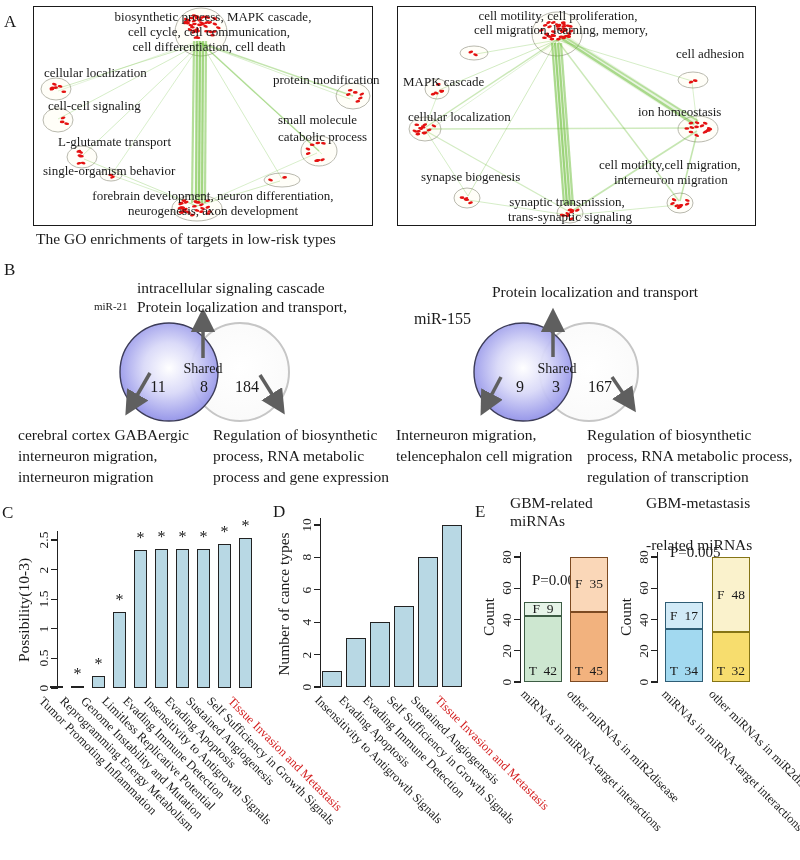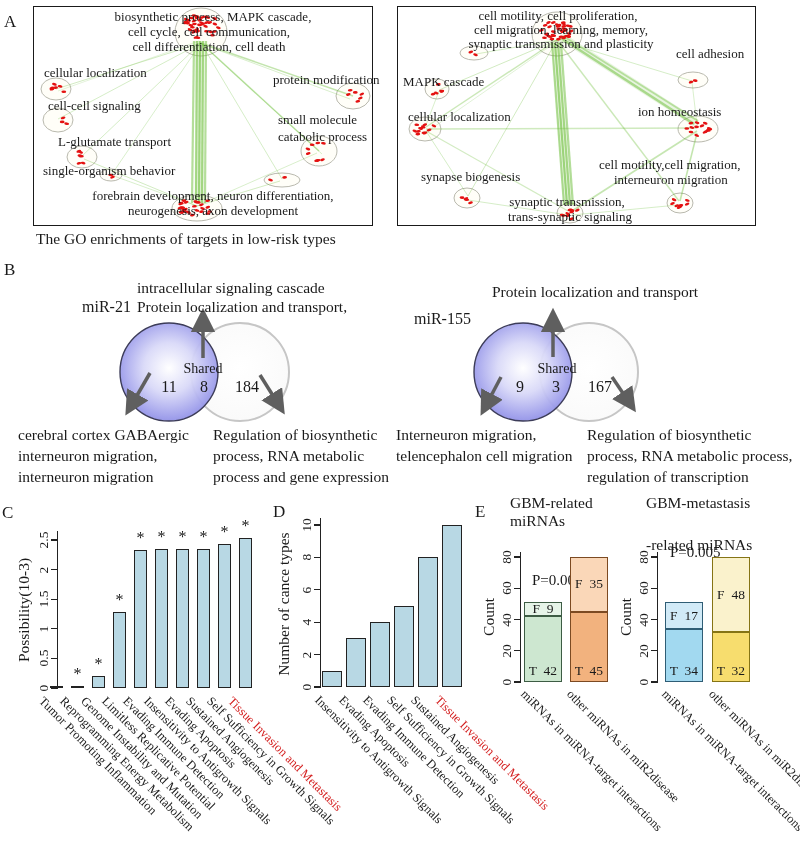--- a/index.html
+++ b/index.html
@@ -300,21 +300,20 @@
         <ellipse cx="282.0" cy="199.7" rx="2.4" ry="1.3" fill="#e41111" transform="rotate(-8 282.0 199.7)"></ellipse>
         <ellipse cx="278.8" cy="198.7" rx="2.4" ry="1.3" fill="#e41111" transform="rotate(-13 278.8 198.7)"></ellipse>
         <ellipse cx="289.1" cy="197.1" rx="2.4" ry="1.3" fill="#e41111" transform="rotate(-25 289.1 197.1)"></ellipse>
         <ellipse cx="276.1" cy="192.7" rx="2.4" ry="1.3" fill="#e41111" transform="rotate(23 276.1 192.7)"></ellipse>
         <ellipse cx="274.5" cy="196.5" rx="2.4" ry="1.3" fill="#e41111" transform="rotate(-22 274.5 196.5)"></ellipse>
         <ellipse cx="289.3" cy="193.4" rx="2.4" ry="1.3" fill="#e41111" transform="rotate(13 289.3 193.4)"></ellipse>
         <ellipse cx="281.0" cy="200.5" rx="2.4" ry="1.3" fill="#e41111" transform="rotate(-20 281.0 200.5)"></ellipse>
       </svg>
     <div class="netlabel ctr" style="left:160px;top:1px">cell motility, cell proliferation,</div>
     <div class="netlabel ctr" style="left:163px;top:15px">cell migration, learning,  memory,</div>
-    <div class="netlabel ctr" style="left:163px;top:29px">synaptic transmission and plasticity</div>
     <div class="netlabel" style="left:278px;top:39px">cell adhesion</div>
     <div class="netlabel" style="left:5px;top:67px">MAPK cascade</div>
     <div class="netlabel" style="left:10px;top:102px">cellular localization</div>
     <div class="netlabel" style="left:240px;top:97px">ion homeostasis</div>
     <div class="netlabel" style="left:23px;top:162px">synapse biogenesis</div>
     <div class="netlabel" style="left:201px;top:150px">cell motility,cell migration,</div>
     <div class="netlabel" style="left:216px;top:165px">interneuron migration</div>
     <div class="netlabel ctr" style="left:169px;top:187px">synaptic transmission,</div>
     <div class="netlabel ctr" style="left:172px;top:202px">trans-synaptic signaling</div>
   </div>
@@ -347,27 +346,27 @@
     <line x1="150" y1="118" x2="128" y2="156" stroke="#5f5f5f" stroke-width="3.5" marker-end="url(#ah)"></line>
     <line x1="260" y1="120" x2="282" y2="155" stroke="#5f5f5f" stroke-width="3.5" marker-end="url(#ah)"></line>
 
     <circle cx="589" cy="117" r="49" fill="url(#grayGrad)" stroke="#c6c6c6" stroke-width="2"></circle>
     <circle cx="523" cy="117" r="49" fill="url(#blueGrad)" fill-opacity="0.95" stroke="#3c3c58" stroke-width="1.4"></circle>
     <line x1="553" y1="102" x2="553" y2="58" stroke="#5f5f5f" stroke-width="3.5" marker-end="url(#ah)"></line>
     <line x1="501" y1="122" x2="483" y2="156" stroke="#5f5f5f" stroke-width="3.5" marker-end="url(#ah)"></line>
     <line x1="612" y1="122" x2="633" y2="153" stroke="#5f5f5f" stroke-width="3.5" marker-end="url(#ah)"></line>
   </svg>
 
-  <div class="btext" style="left:82px;top:296px;font-size:16px">miR-21</div>
+  <div class="btext" style="left:94px;top:296px;font-size:11px">miR-21</div>
   <div class="btext" style="left:137px;top:278px;line-height:19px">
     <div>intracellular signaling cascade</div>
     <div>Protein localization and transport,</div>
   </div>
   <div class="vshared" style="left:203px;top:361px">Shared</div>
-  <div class="vnum" style="left:169px;top:378px">11</div>
+  <div class="vnum" style="left:158px;top:378px">11</div>
   <div class="vnum" style="left:204px;top:378px">8</div>
   <div class="vnum" style="left:247px;top:378px">184</div>
   <div class="btext" style="left:18px;top:424px">
     <div>cerebral cortex GABAergic</div>
     <div>interneuron migration,</div>
     <div>interneuron migration</div>
   </div>
   <div class="btext" style="left:213px;top:424px">
     <div>Regulation of biosynthetic</div>
     <div>process, RNA metabolic</div>

